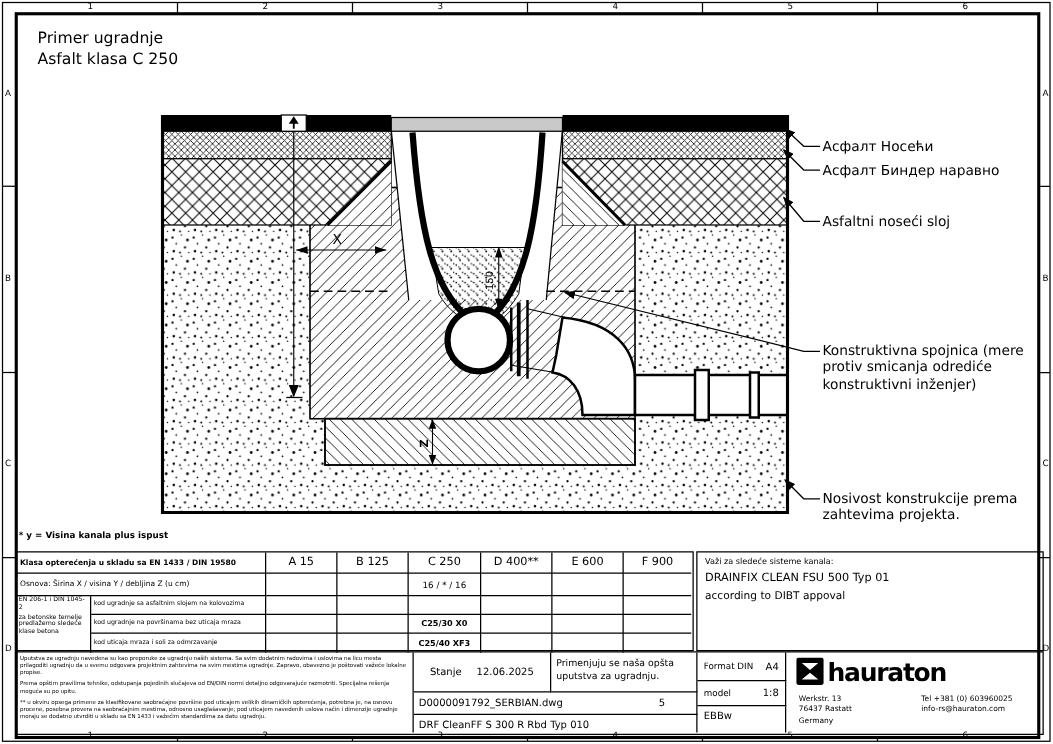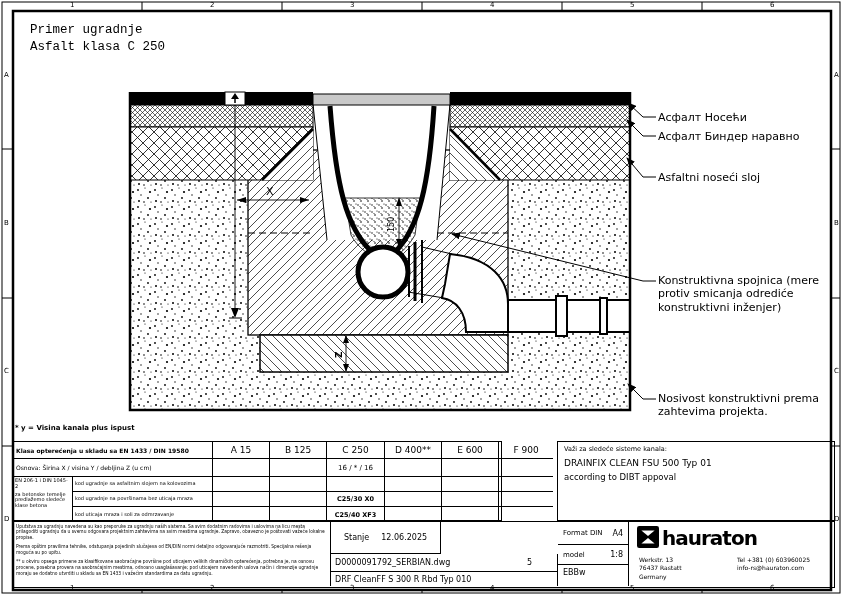--- a/index.html
+++ b/index.html
@@ -2,26 +2,26 @@
 <html><head>
 <meta charset="utf-8">
 <style>
   html,body{margin:0;padding:0;background:#fff;}
   body{width:842px;height:595px;position:relative;overflow:hidden;
        font-family:"DejaVu Sans", sans-serif;color:#000;}
   .abs{position:absolute;}
   
   .zone{position:absolute;font-size:7px;line-height:7px;}
   
-  .sheet-title{position:absolute;left:30px;top:22px;font-size:12.5px;line-height:1.35;font-family:Liberation Mono, monospace;}
+  .sheet-title{position:absolute;left:30px;top:22px;font-size:12.5px;line-height:1.35;}
   
   .ann{position:absolute;font-size:11px;line-height:1.22;width:180px;}
   .footnote{position:absolute;left:15px;top:424px;font-size:7px;font-weight:700;}
   
-  .ltab{position:absolute;left:12px;top:441px;width:490px;height:80px;
+  .ltab{position:absolute;left:12px;top:441px;width:543px;height:80px;
         border:1.5px solid #000;box-sizing:border-box;}
   .cell{position:absolute;box-sizing:border-box;overflow:hidden;}
   .br{border-right:1px solid #000;} .bb{border-bottom:1px solid #000;}
   .cls{font-size:9px;display:flex;align-items:center;justify-content:center;}
   .lbl6{font-size:6px;display:flex;align-items:center;padding-left:3px;}
   .lbl5{font-size:5px;display:flex;align-items:center;padding-left:2px;line-height:1.05;}
   .val{font-size:7px;display:flex;align-items:center;justify-content:center;}
   .valb{font-size:6.5px;font-weight:700;display:flex;align-items:center;justify-content:center;}
   
   .sys{position:absolute;left:557px;top:441px;width:278px;height:80px;
@@ -209,21 +209,21 @@
 
 <div class="sheet-title">
   <div>Primer ugradnje</div>
   <div>Asfalt klasa C 250</div>
 </div>
 
 <div class="ann" style="left:658px;top:111px;">Асфалт Носећи</div>
 <div class="ann" style="left:658px;top:130px;">Асфалт Биндер наравно</div>
 <div class="ann" style="left:658px;top:171px;">Asfaltni noseći sloj</div>
 <div class="ann" style="left:658px;top:274px;">Konstruktivna spojnica (mere protiv smicanja odrediće konstruktivni inženjer)</div>
-<div class="ann" style="left:658px;top:392px;">Nosivost konstruktivni prema zahtevima projekta.</div>
+<div class="ann" style="left:658px;top:392px;">Nosivost konstrukcije prema zahtevima projekta.</div>
 
 <div class="footnote">* y = Visina kanala plus ispust</div>
 
 <div class="ltab">
   <div class="cell lbl6 br bb" style="left:0;top:0;width:200px;height:17px;font-weight:700;">Klasa opterećenja u skladu sa EN 1433 / DIN 19580</div>
   <div class="cell cls br bb" style="left:200px;top:0;width:57px;height:17px;">A 15</div>
   <div class="cell cls br bb" style="left:257px;top:0;width:57px;height:17px;">B 125</div>
   <div class="cell cls br bb" style="left:314px;top:0;width:58px;height:17px;">C 250</div>
   <div class="cell cls br bb" style="left:372px;top:0;width:57px;height:17px;">D 400**</div>
   <div class="cell cls br bb" style="left:429px;top:0;width:57px;height:17px;">E 600</div>
@@ -284,20 +284,21 @@
       <p>Prema opštim pravilima tehnike, odstupanja pojedinih slučajeva od EN/DIN normi detaljno odgovarajuće razmotriti. Specijalna rešenja moguća su po upitu.</p>
       <p>** u okviru opsega primene za klasifikovane saobraćajne površine pod uticajem velikih dinamičkih opterećenja, potrebna je, na osnovu procene, posebna provera na saobraćajnim mestima, odnosno usaglašavanje; pod uticajem navedenih uslova način i dimenzije ugradnje moraju se dodatno utvrditi u skladu sa EN 1433 i važećim standardima za datu ugradnju.</p>
     </div>
   </div>
 
   <div class="cell br bb" style="left:318px;top:0;width:110px;height:32px;display:flex;align-items:center;justify-content:center;gap:12px;font-size:8px;">
     <span>Stanje</span>
     <span>12.06.2025</span>
   </div>
 
+  <div class="cell br bb" style="left:428px;top:0;width:117px;height:32px;padding:4px;font-size:7.5px;line-height:1.3;">Primenjuju se naša opšta uputstva za ugradnju.</div>
 
   <div class="cell br bb" style="left:318px;top:32px;width:227px;height:18px;display:flex;align-items:center;justify-content:space-between;padding:0 25px 0 4px;font-size:8px;">
     <span>D0000091792_SERBIAN.dwg</span>
     <span>5</span>
   </div>
 
   <div class="cell br" style="left:318px;top:50px;width:227px;height:14px;display:flex;align-items:center;padding-left:4px;font-size:8px;">DRF CleanFF S 300 R Rbd Typ 010</div>
 
   <div class="cell kv br bb" style="left:545px;top:0;width:71px;height:23px;">
     <span style="font-size:7px;">Format DIN</span>

